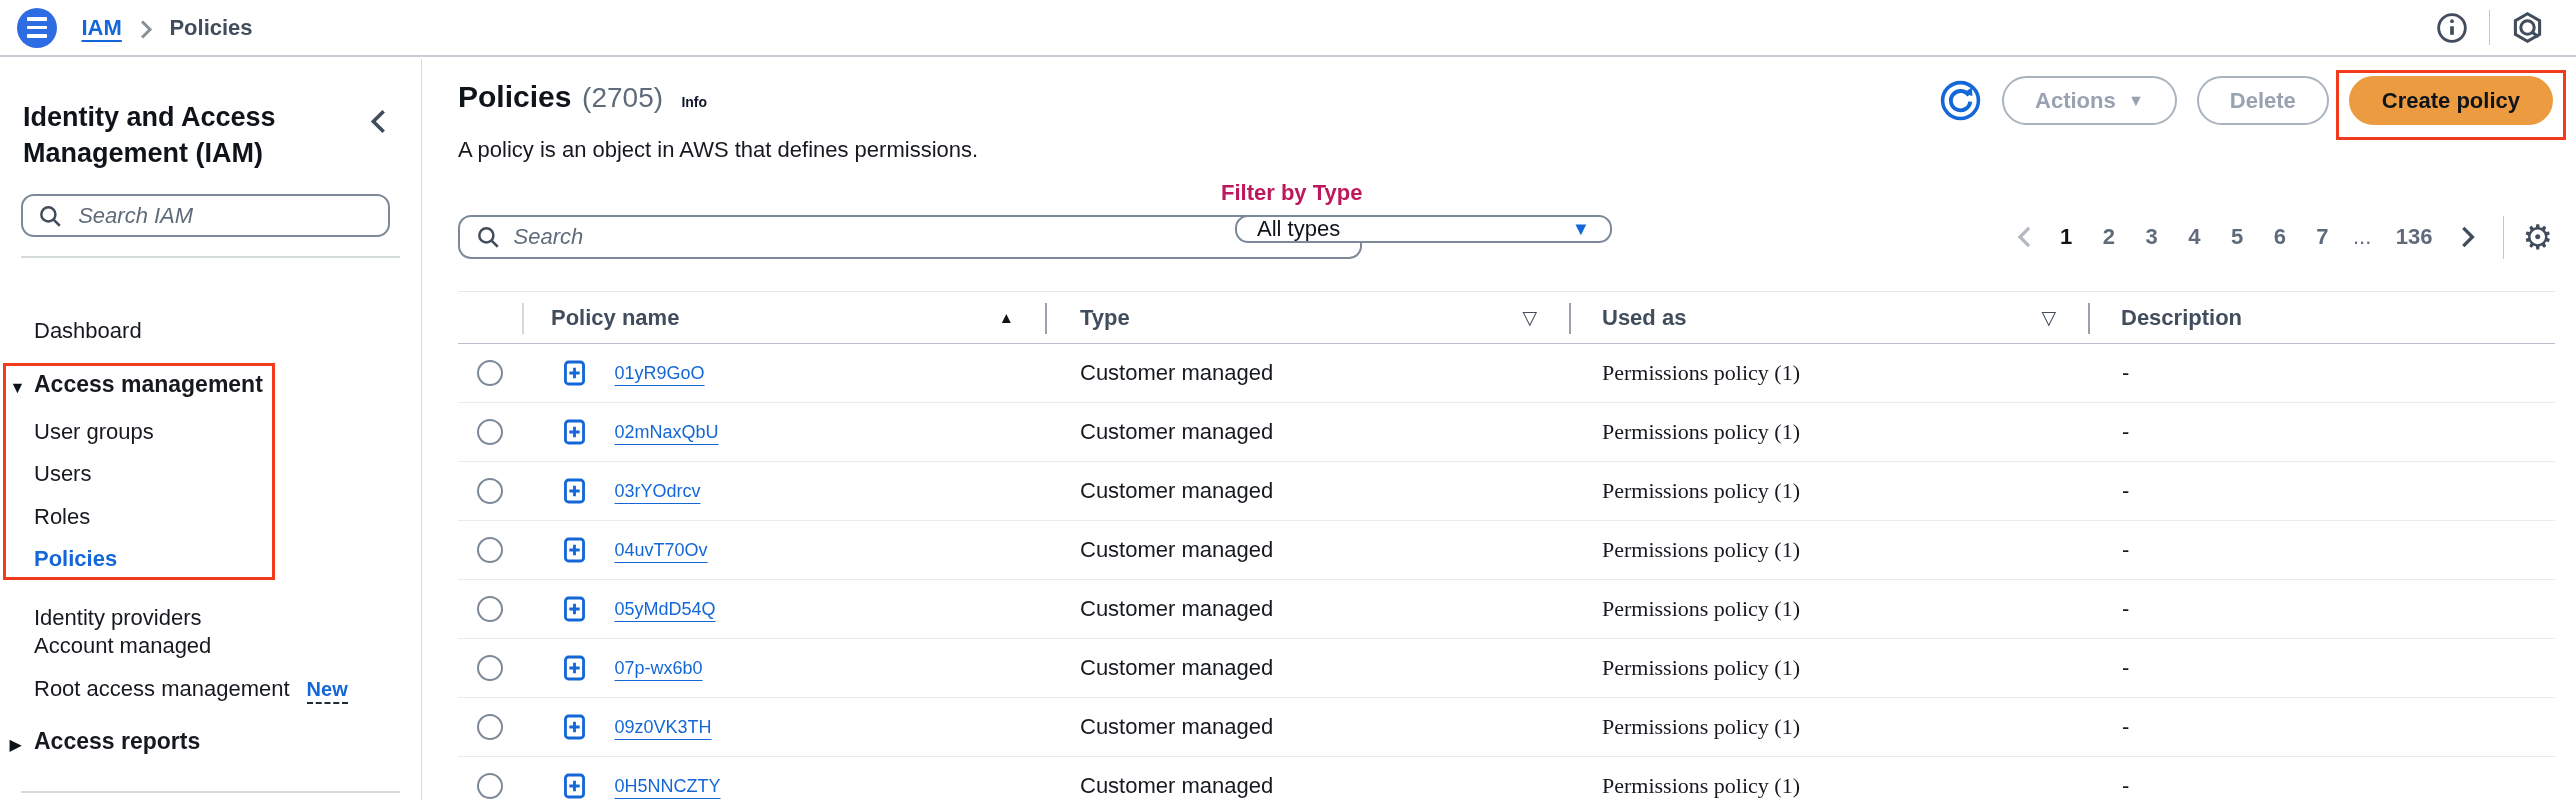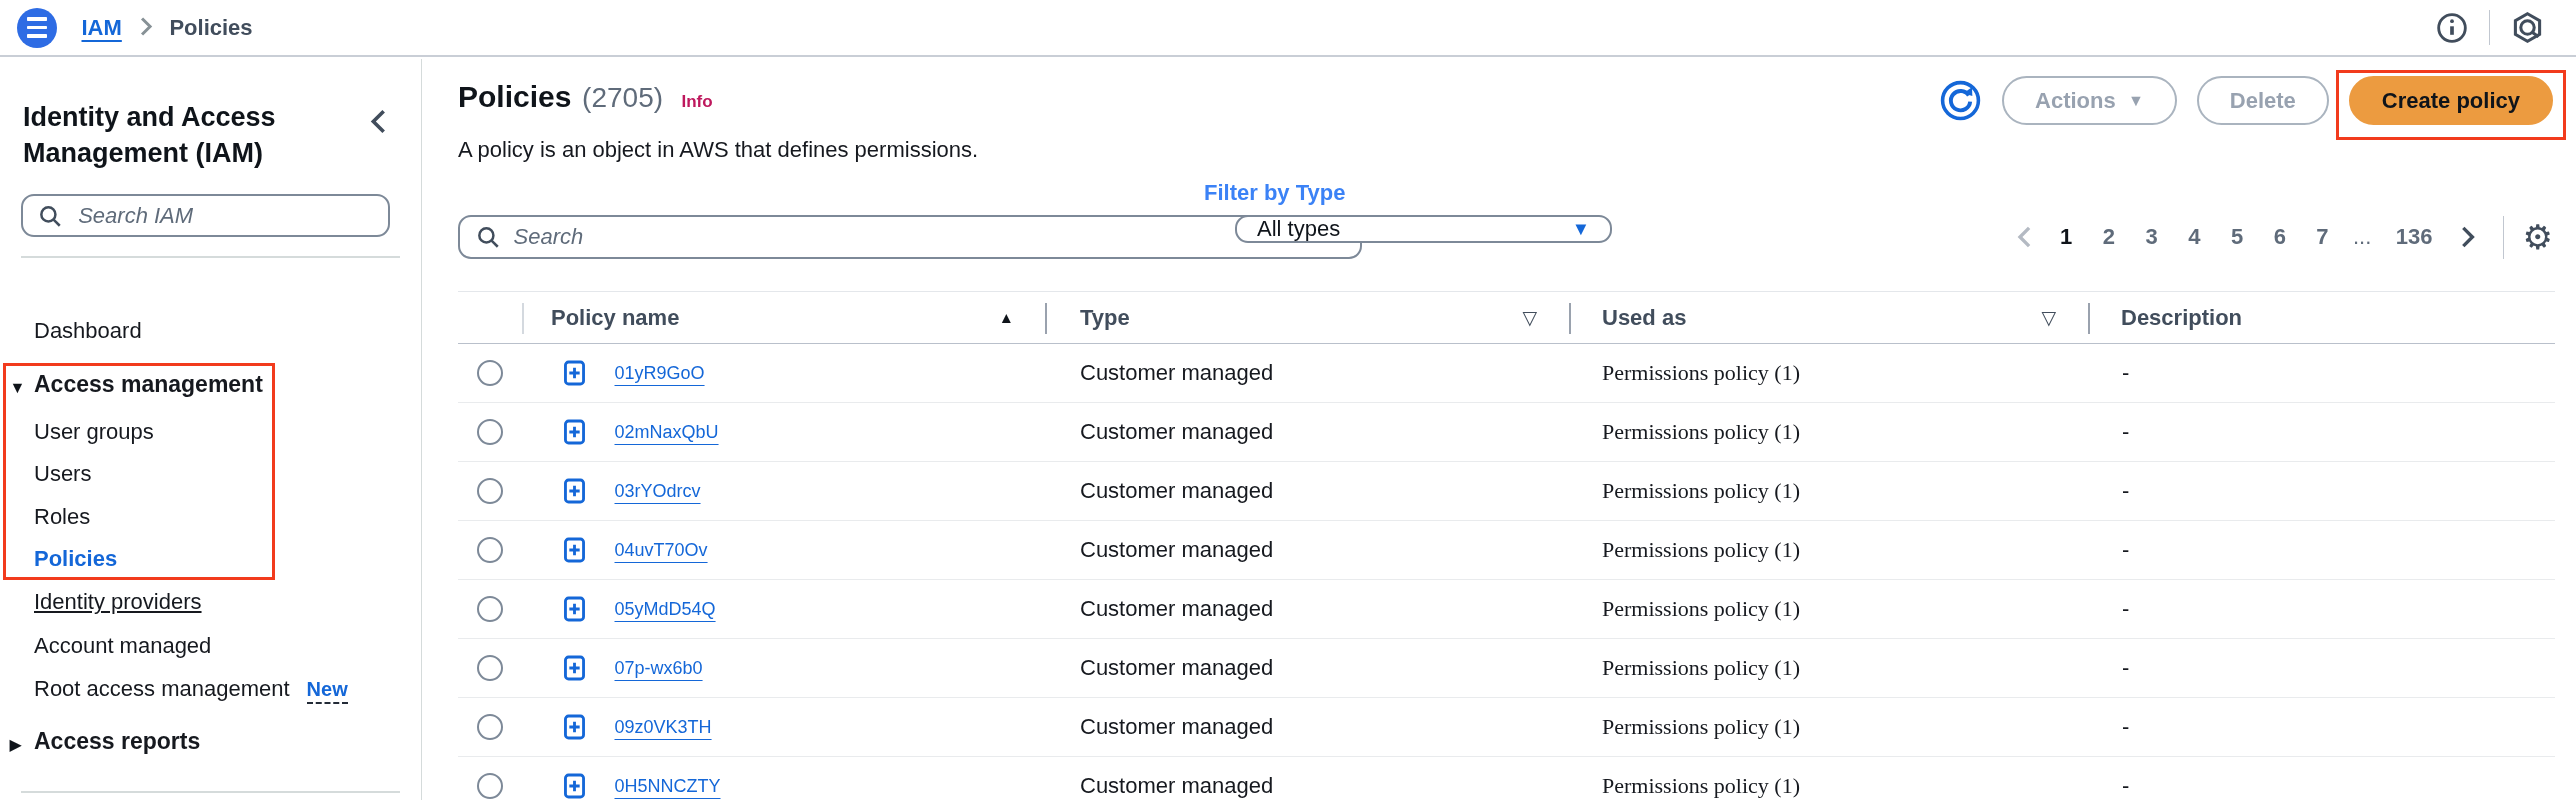--- a/index.html
+++ b/index.html
@@ -5,21 +5,21 @@
   * { margin:0; padding:0; box-sizing:border-box; }
   html,body { width:2576px; height:801px; overflow:hidden; background:#fff;
     font-family:"Liberation Sans","DejaVu Sans",sans-serif; color:#0f141a; }
 
   
   .topbar { position:absolute; left:0; top:0; width:2576px; height:57px; background:#fff;
     border-bottom:2.3px solid #c9ced6; display:flex; align-items:center; }
   .menu-btn { width:40px; height:40px; border-radius:50%; background:#2e6ce4; border:none;
     margin-left:17px; display:flex; flex-direction:column; justify-content:center; align-items:center; gap:4.6px; cursor:pointer; }
   .menu-btn span { display:block; width:20px; height:3.8px; background:#fff; border-radius:0.8px; }
-  .crumbs { display:flex; align-items:flex-start; margin-left:24.5px; gap:15.3px; font-size:22px; }
+  .crumbs { display:flex; align-items:flex-end; margin-left:24.5px; gap:15.3px; font-size:22px; }
   .crumb-link { color:#1467d8; text-decoration:underline; text-underline-offset:5.4px; font-weight:600; cursor:pointer; }
   .crumb-cur { color:#414d5c; font-weight:700; }
   .topbar-right { margin-left:auto; display:flex; align-items:center; gap:20px; margin-right:31px; }
   .tb-divider { width:1.5px; height:35px; background:#c1c7d0; }
   .icon-btn { background:none; border:none; cursor:pointer; display:flex; align-items:center; justify-content:center; }
 
   
   .sidebar { position:absolute; left:0; top:59px; width:422px; height:742px; background:#fff;
     border-right:1.5px solid #d5dbdb; }
   .side-title { position:absolute; left:23px; top:40px; width:321px; font-size:27px; font-weight:700;
@@ -36,31 +36,31 @@
   .nav-item.active { color:#1467d8; font-weight:700; }
   .nav-marker { position:absolute; left:-24.5px; top:3.1px; font-size:16px; color:#0f141a; }
   .new-badge { color:#1467d8; font-weight:700; font-size:20px; margin-left:17px;
     border-bottom:2.3px dashed #232b37; padding-bottom:2.3px; cursor:pointer; }
 
   
   .main { position:absolute; left:424px; top:59px; width:2152px; height:742px; background:#fff; }
   .page-h1 { position:absolute; left:34px; top:21.4px; display:flex; align-items:baseline; gap:10.7px; }
   .page-h1 .t { font-size:30px; font-weight:700; color:#0f141a; }
   .page-h1 .c { font-size:28px; font-weight:400; color:#5f6b7a; }
-  .page-h1 .info { font-size:17px; font-weight:700; color:#be185d; cursor:pointer; margin-left:7.7px; }
+  .page-h1 .info { font-size:14px; font-weight:700; color:#0f172a; cursor:pointer; margin-left:7.7px; }
   .page-desc { position:absolute; left:34px; top:78px; font-size:22px; color:#16191f; }
 
   .toolbar { position:absolute; right:23px; top:17px; display:flex; align-items:center; gap:20px; }
   .btn { height:49px; border-radius:26px; border:2.3px solid #aab4bf; background:#fff; font-size:22px; font-weight:700;
     color:#98a2b0; padding:0 31px; display:flex; align-items:center; gap:12.2px;
     font-family:"Liberation Sans","DejaVu Sans",sans-serif; cursor:pointer; }
   .btn .caret { font-size:16px; color:#98a2b0; }
   .btn.primary { background:#ec9b40; border-color:#ec9b40; color:#0f141a; }
 
-  .controls-label { position:absolute; left:780px; top:121px; font-size:22px; font-weight:700; color:#3b82f6; }
+  .controls-label { position:absolute; left:797px; top:121px; font-size:22px; font-weight:700; color:#be185d; }
   .tbl-search { position:absolute; left:34px; top:156px; width:904px; height:44px; border:2.3px solid #7d8998;
     border-radius:13px; display:flex; align-items:center; padding:0 15.3px; gap:12.2px; background:#fff; }
   .tbl-search input { border:none; outline:none; font-size:22px; width:100%;
     font-family:"Liberation Sans","DejaVu Sans",sans-serif; color:#0f141a; background:transparent; }
   .tbl-search input::placeholder { font-style:italic; color:#5f6b7a; }
   .type-select { position:absolute; left:811px; top:156px; width:377px; height:28px; border:2.3px solid #7d8998;
     border-radius:13px; display:flex; align-items:center; padding:0 20px; background:#fff; cursor:pointer; }
   .type-select .val { font-size:22px; color:#0f141a; }
   .type-select .caret { margin-left:auto; color:#1467d8; font-size:18.4px; }
 
@@ -164,21 +164,21 @@
   <div class="nav-item" style="top:257px;">Dashboard</div>
 
   <div class="nav-item section" style="top:311px;">
     <span class="nav-marker">▼</span>
     <span>Access management</span>
   </div>
   <div class="nav-item" style="top:358px;">User groups</div>
   <div class="nav-item" style="top:400px;">Users</div>
   <div class="nav-item" style="top:443px;">Roles</div>
   <div class="nav-item active" style="top:485px;">Policies</div>
-  <div class="nav-item" style="top:528px;text-decoration:underline;">Identity providers</div>
+  <div class="nav-item" style="top:544px;">Identity providers</div>
   <div class="nav-item" style="top:572px;">Account managed</div>
   <div class="nav-item" style="top:615px;">
     <span>Root access management</span><span class="new-badge">New</span>
   </div>
   <div class="nav-item section" style="top:668px;">
     <span class="nav-marker">▶</span>
     <span>Access reports</span>
   </div>
 
   <div class="side-div" style="top:732px;"></div>

